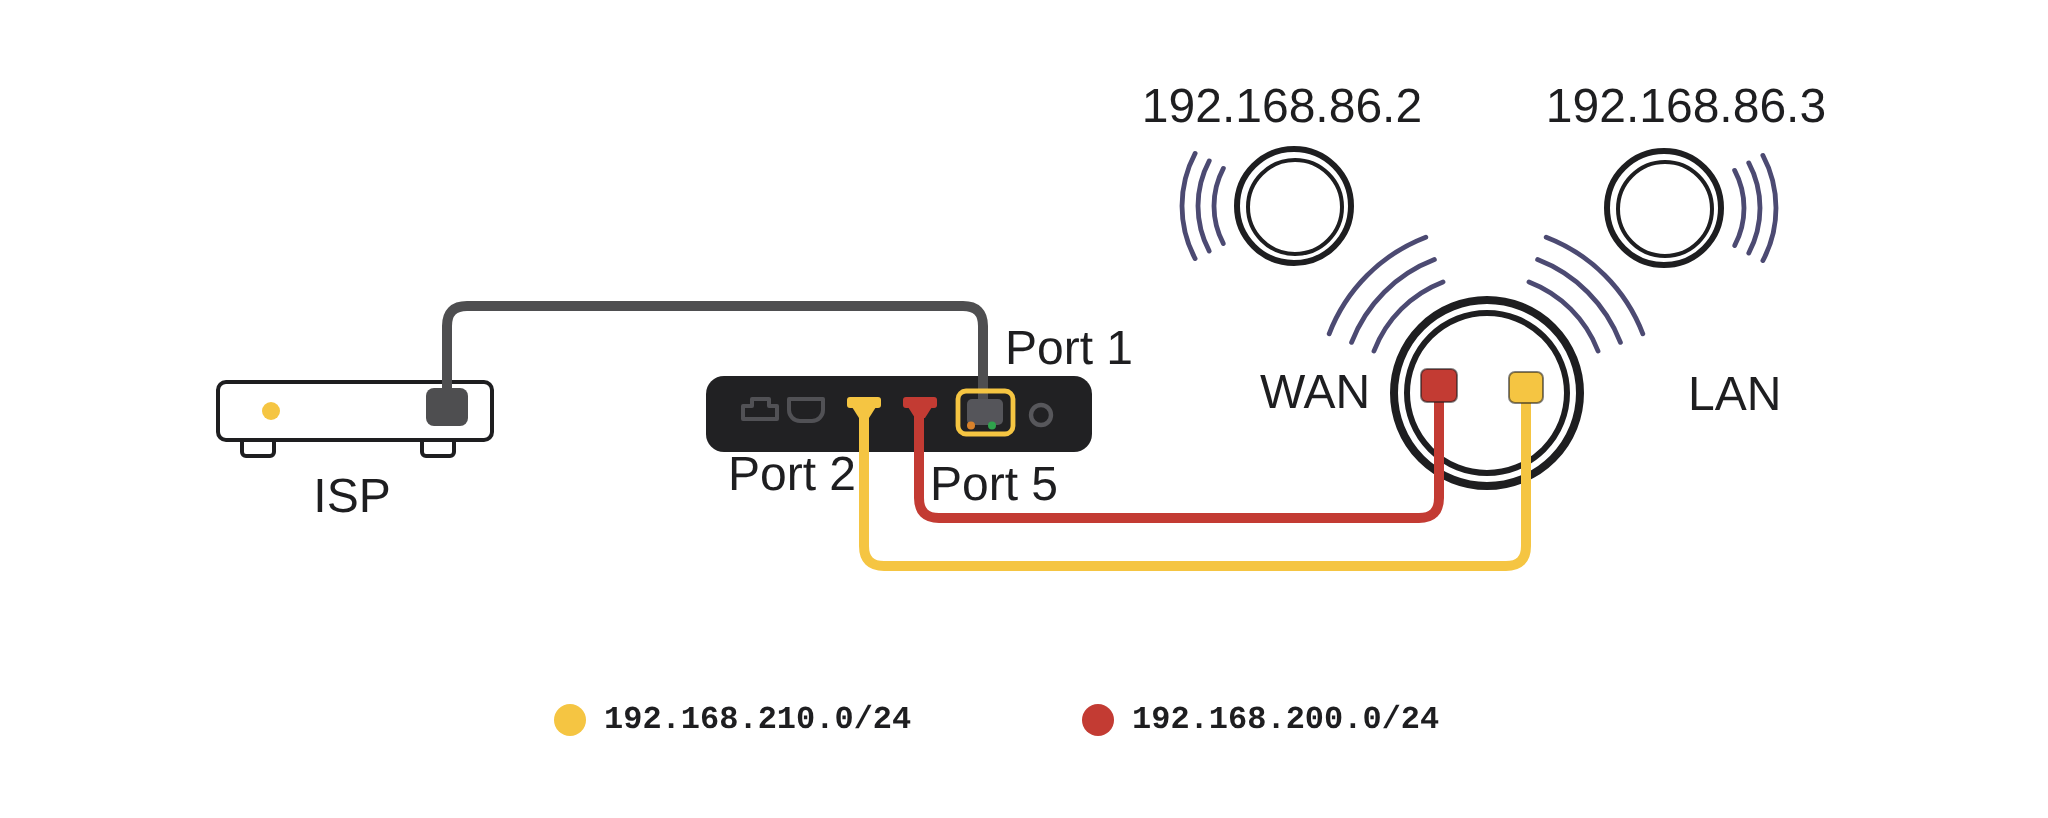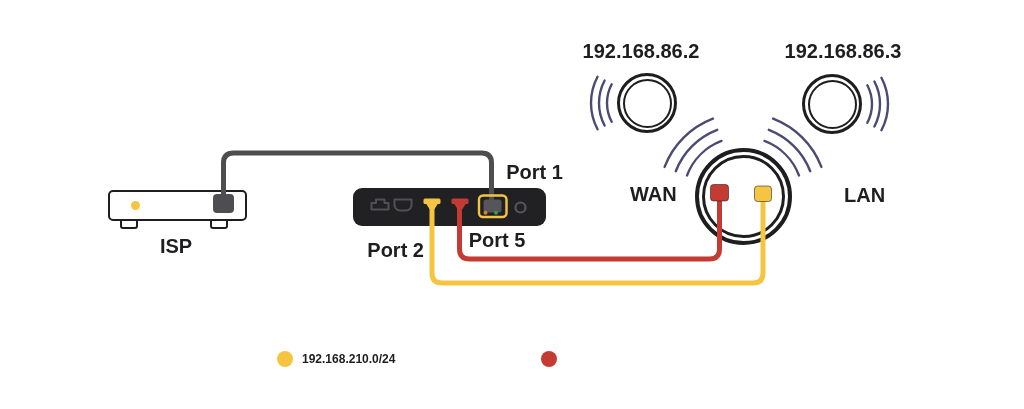--- a/index.html
+++ b/index.html
@@ -12,22 +12,22 @@
     --c-led_orange:#D9822B;
     --c-led_green:#2FA24C;
     --c-port_outline:#515155;
   }
   *{margin:0;padding:0;box-sizing:border-box;}
   body{background:#fff;font-family:"Liberation Sans","DejaVu Sans",sans-serif;}
   .canvas{position:relative;width:1024px;height:409px;background:#ffffff;overflow:hidden;}
   .abs{position:absolute;}
   .label{
     position:absolute;
-    font-size:20px;
-    font-weight:700;
+    font-size:24px;
+    font-weight:400;
     color:var(--c-ink,#1E1E20);
     line-height:1.05;
     white-space:nowrap;
   }
   .center{text-align:center;}
   .right{text-align:left;}
 
   
   .isp-box{
     left:108px;top:190px;width:139px;height:31px;
@@ -70,35 +70,35 @@
   .cable-red{stroke:var(--c-red,#C33B33);stroke-width:5;}
   .cable-yellow{stroke:var(--c-yellow,#F5C542);stroke-width:5;}
   .wifi-arc{fill:none;stroke:var(--c-wifi,#4C4A72);stroke-width:2.4;stroke-linecap:round;}
   .port-icon{fill:none;stroke:var(--c-port_outline,#515155);stroke-width:2;stroke-linejoin:round;}
 
   
   .legend-item{position:absolute;display:flex;align-items:center;gap:9px;z-index:5;}
   .legend-swatch{width:16px;height:16px;border-radius:50%;flex:0 0 auto;}
   .sw-yellow{background:var(--c-yellow,#F5C542);}
   .sw-red{background:var(--c-red,#C33B33);}
-  .legend-text{font-size:12px;font-weight:600;color:var(--c-ink,#1E1E20);}
+  .legend-text{font-size:16px;font-weight:600;color:var(--c-ink,#1E1E20);font-family:Liberation Mono, monospace;}
 </style>
 </head>
 <body>
 
 <div class="canvas">
 
   <div class="abs isp-foot" style="left:120px;"></div>
   <div class="abs isp-foot" style="left:210px;"></div>
   <div class="abs isp-box"></div>
   <div class="abs isp-led"></div>
   <div class="label center" style="left:136px;top:236px;width:80px;">ISP</div>
 
   <div class="abs switch-box"></div>
-  <div class="label center" style="left:364px;top:240px;width:60px;text-align:right;">Port 2</div>
+  <div class="label center" style="left:364px;top:225px;width:60px;text-align:right;">Port 2</div>
   <div class="label center" style="left:465px;top:230px;width:64px;">Port 5</div>
   <div class="label center" style="left:502px;top:162px;width:65px;">Port 1</div>
 
   <div class="abs ring router">
     <div class="ring-inner"></div>
   </div>
   <div class="label right" style="left:630px;top:184px;width:58px;">WAN</div>
   <div class="label" style="left:796px;top:185px;width:58px;margin-left:48px;">LAN</div>
 
   <div class="abs ring mesh" style="left:617px;top:73px;">
@@ -165,15 +165,16 @@
     <rect x="710.5" y="184.5" width="18" height="16.5" rx="3" fill="var(--c-red,#C33B33)" stroke="rgba(25,25,28,0.55)" stroke-width="1"></rect>
     <rect x="754.5" y="186" width="17" height="15.5" rx="3" fill="var(--c-yellow,#F5C542)" stroke="rgba(25,25,28,0.55)" stroke-width="1"></rect>
   </svg>
 
   <div class="legend-item" style="left:277px;top:351px;">
     <span class="legend-swatch sw-yellow"></span>
     <span class="legend-text">192.168.210.0/24</span>
   </div>
   <div class="legend-item" style="left:541px;top:351px;">
     <span class="legend-swatch sw-red"></span>
+    <span class="legend-text">192.168.200.0/24</span>
   </div>
 
 </div>
 
 </body></html>

